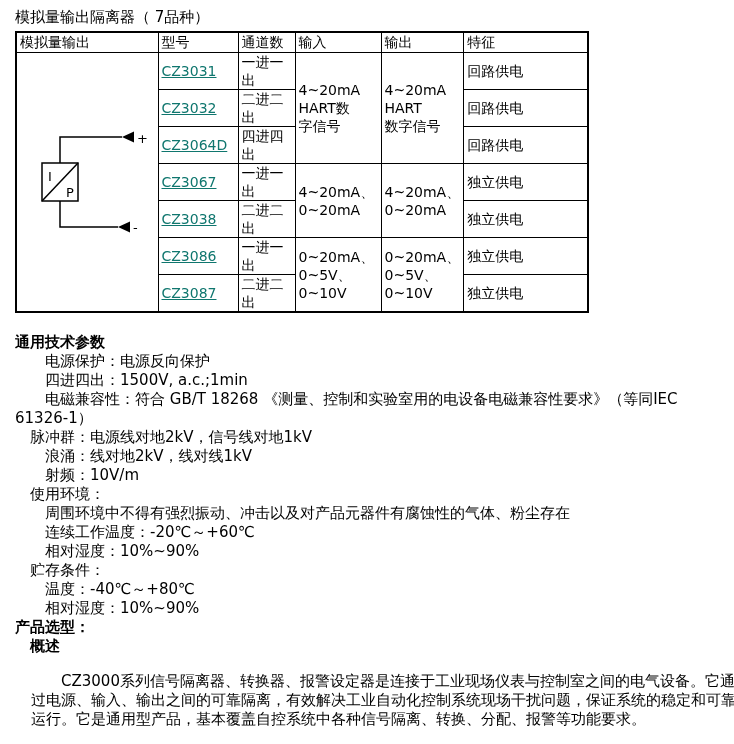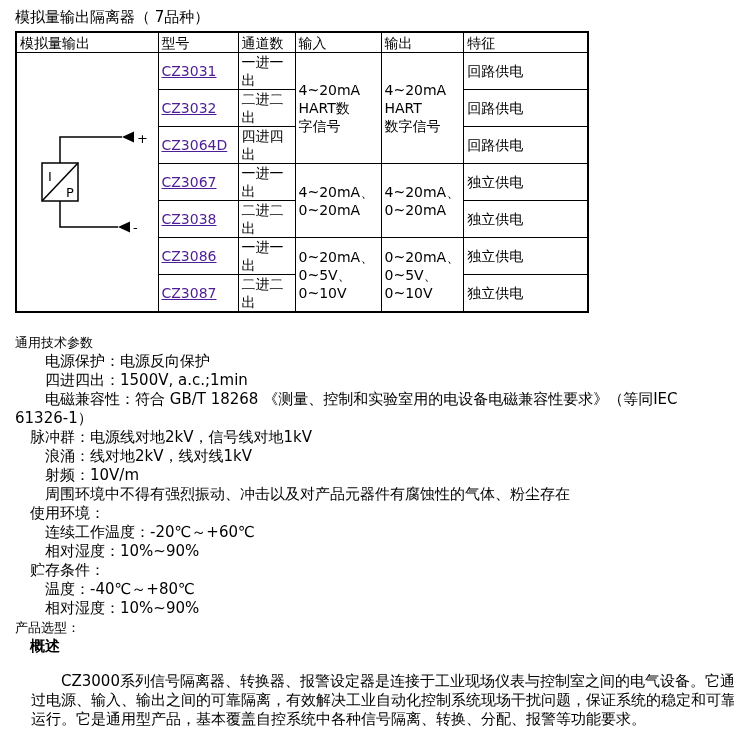--- a/index.html
+++ b/index.html
@@ -13,28 +13,28 @@
   
   .doc-title { font-size:15px; font-weight:normal; margin:0 0 4px 0; }
 
   
   table.products { border-collapse:collapse; border:2px solid #000; table-layout:fixed; }
   table.products th, table.products td {
     border:1px solid #000; padding:0 3px; font-weight:normal;
     text-align:left; font-size:14px; line-height:18px; vertical-align:middle;
     overflow:hidden;
   }
-  table.products th { height:19px; }
+  table.products th { height:19px;font-family:Liberation Mono, monospace; }
   table.products td { height:20px; }
   td.io-cell { white-space:pre-line; font-size:13px; line-height:16px;margin-left:32px; }
   td.diagram-cell { text-align:center; vertical-align:middle; }
-  a.model-link { color:#4c1d95; text-decoration:underline; cursor:pointer; }
+  a.model-link { color:#0f766e; text-decoration:underline; cursor:pointer; }
 
   
-  .sec-h { font-size:13px; font-weight:normal; margin:0; line-height:19px; }
+  .sec-h { font-size:15px; font-weight:bold; margin:0; line-height:19px; }
   .sec-h.top-gap { margin-top:20px; }
   .sub-h { font-weight:bold; text-indent:15px; line-height:19px; }
   .ln { line-height:19px; }
   .ind1 { text-indent:15px; }
   .ind2 { text-indent:30px; }
   .para { margin:16px; text-indent:30px; line-height:19px; width:714px; }
 </style>
 </head>
 <body>
 
@@ -129,22 +129,22 @@
   </table>
 
   <h2 class="sec-h top-gap">通用技术参数</h2>
   <div>
     <div class="ln ind2">电源保护：电源反向保护</div>
     <div class="ln ind2">四进四出：1500V, a.c.;1min</div>
     <div class="ln ind2">电磁兼容性：符合 GB/T 18268 《测量、控制和实验室用的电设备电磁兼容性要求》（等同IEC 61326-1）</div>
     <div class="ln ind1">脉冲群：电源线对地2kV，信号线对地1kV</div>
     <div class="ln ind2">浪涌：线对地2kV，线对线1kV</div>
     <div class="ln ind2">射频：10V/m</div>
+    <div class="ln ind1">使用环境：</div>
     <div class="ln ind2">周围环境中不得有强烈振动、冲击以及对产品元器件有腐蚀性的气体、粉尘存在</div>
-    <div class="ln ind1">使用环境：</div>
     <div class="ln ind2">连续工作温度：-20℃～+60℃</div>
     <div class="ln ind2">相对湿度：10%~90%</div>
     <div class="ln ind1">贮存条件：</div>
     <div class="ln ind2">温度：-40℃～+80℃</div>
     <div class="ln ind2">相对湿度：10%~90%</div>
   </div>
 
   <h2 class="sec-h">产品选型：</h2>
   <div class="sub-h">概述</div>
   <p class="para">CZ3000系列信号隔离器、转换器、报警设定器是连接于工业现场仪表与控制室之间的电气设备。它通过电源、输入、输出之间的可靠隔离，有效解决工业自动化控制系统现场干扰问题，保证系统的稳定和可靠运行。它是通用型产品，基本覆盖自控系统中各种信号隔离、转换、分配、报警等功能要求。</p>

